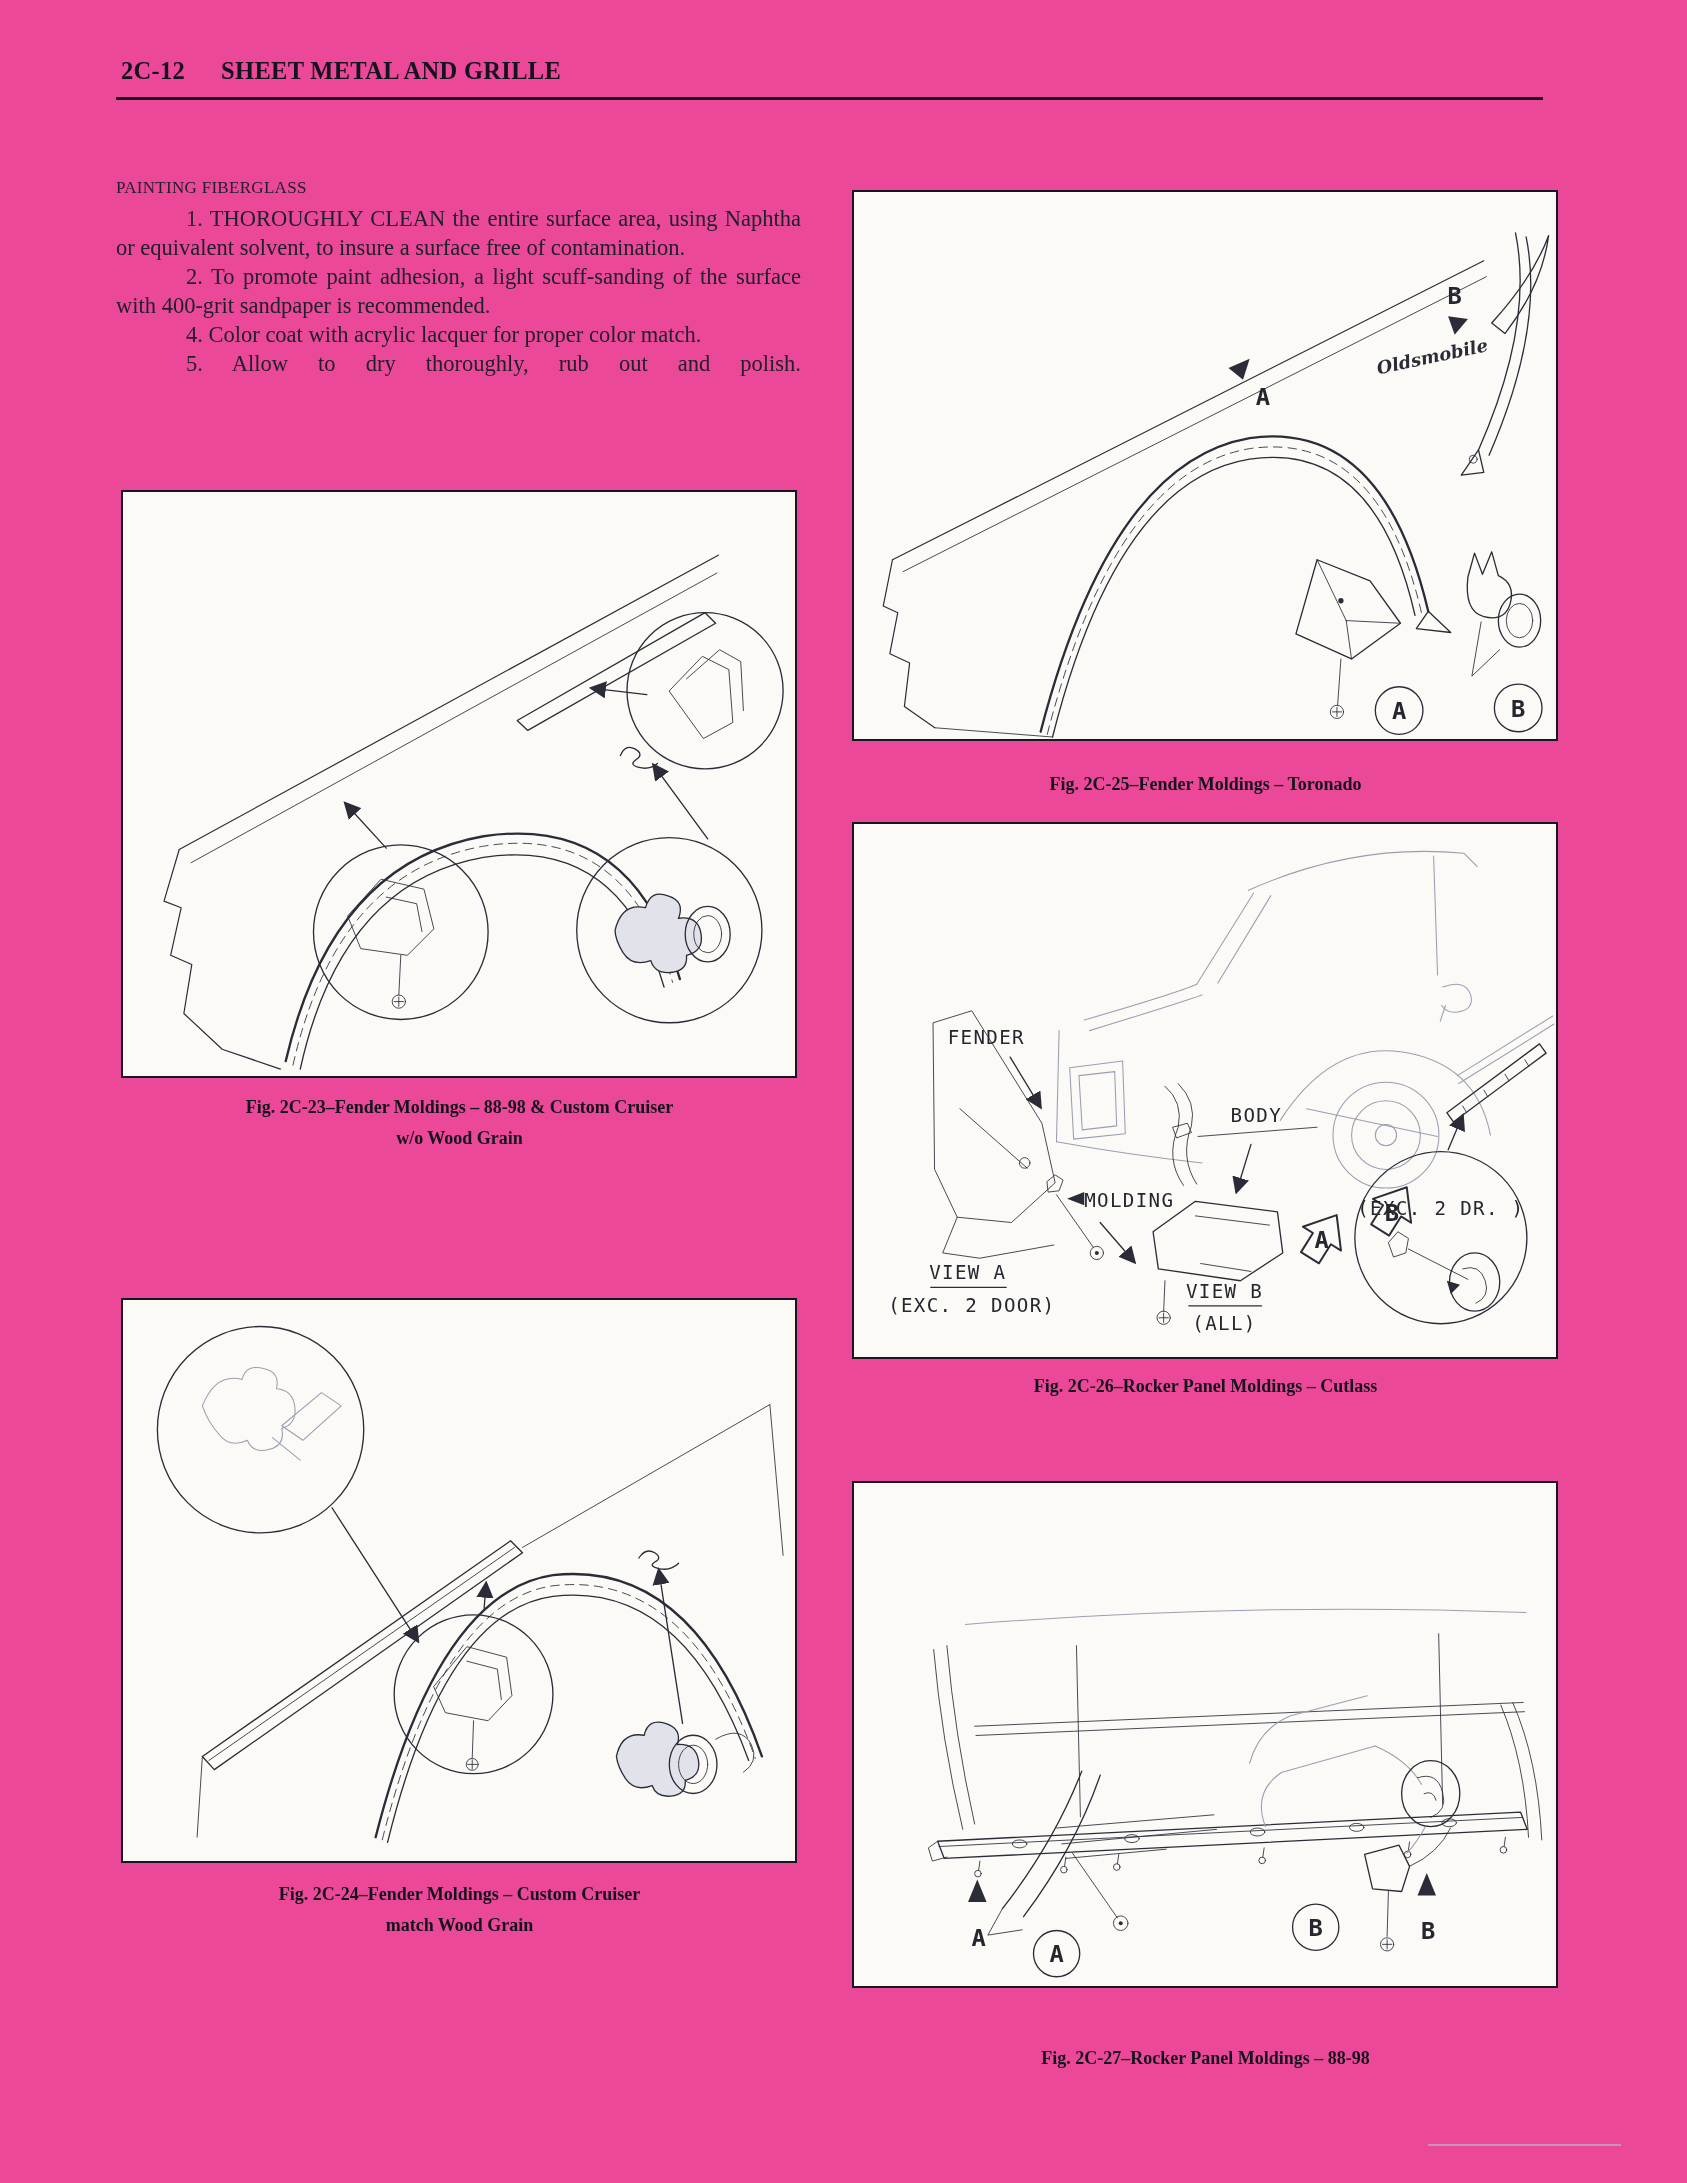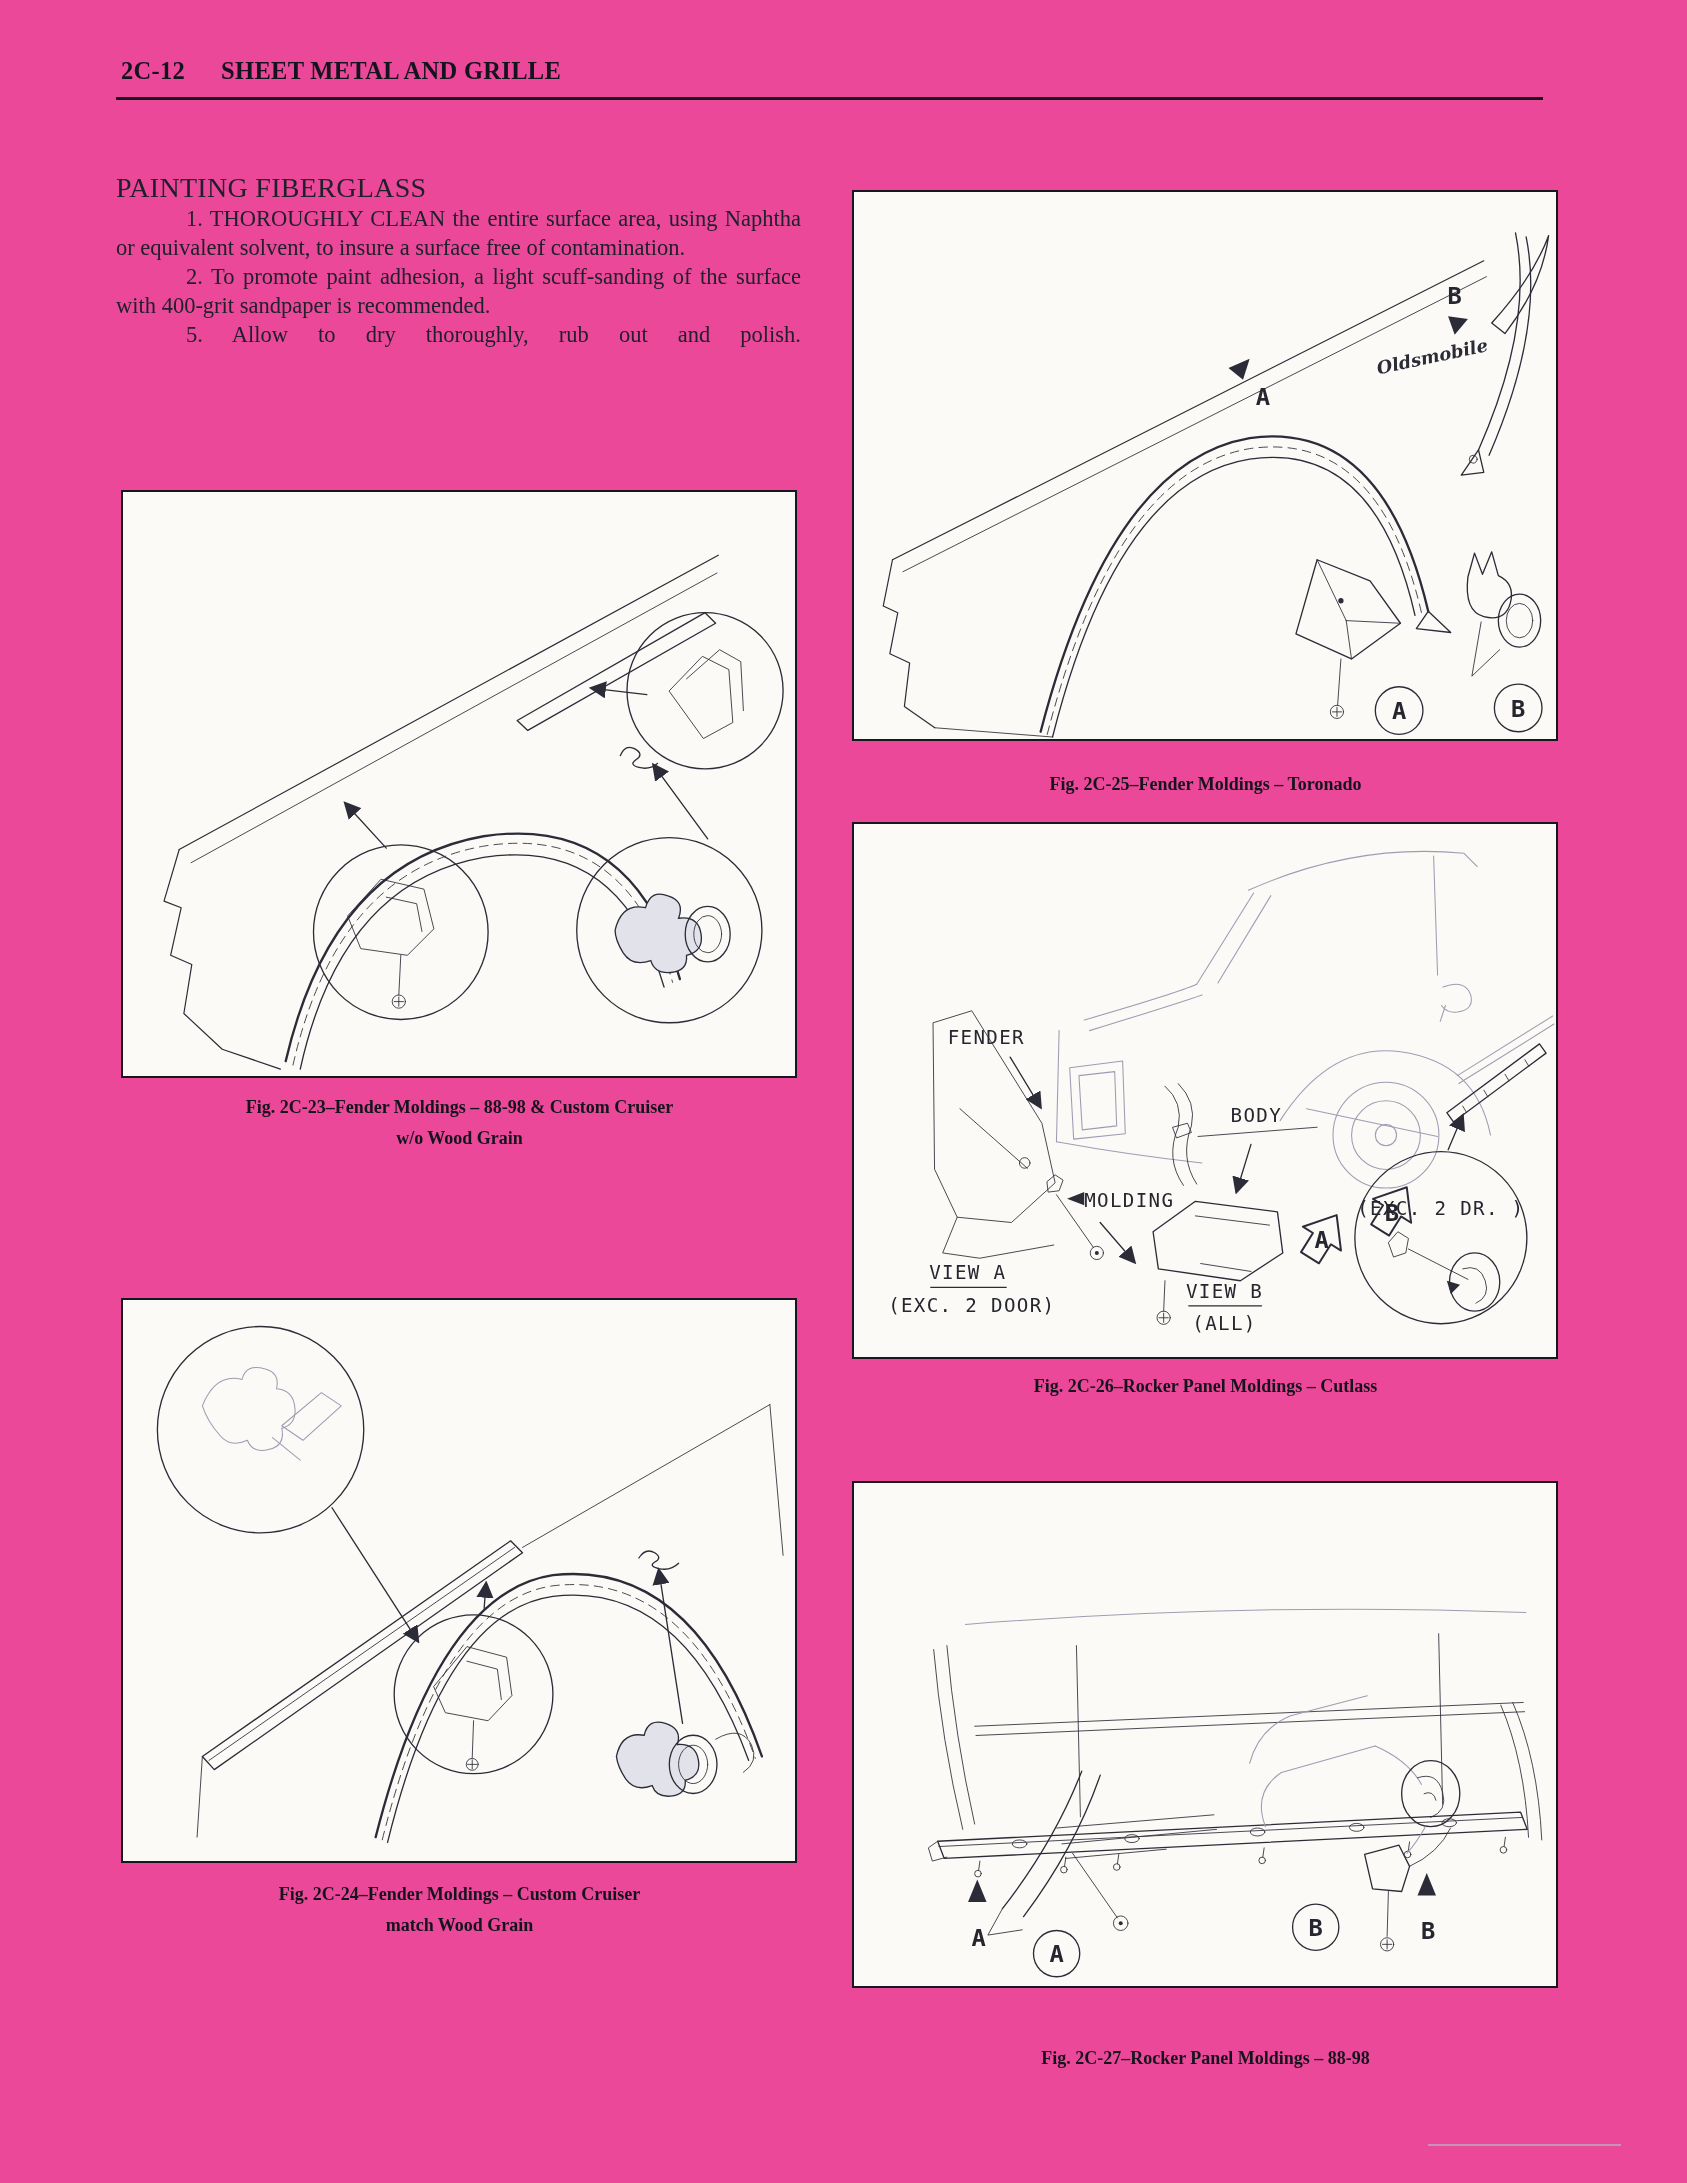--- a/index.html
+++ b/index.html
@@ -14,21 +14,21 @@
   }
   .hdr .sec { margin-right:36px; }
   .rule {
     position:absolute; left:116px; top:97px; width:1427px; height:3.3px;
     background:#17171f;
   }
   .article {
     position:absolute; left:116px; top:173px; width:685px;
     font-size:22.5px; line-height:29px; text-align:justify; color:#20202c;
   }
-  .article h2 { font-size:28px; font-weight:normal; margin:0 0 2px 0; letter-spacing:0.3px; }
+  .article h2 { font-size:17px; font-weight:normal; margin:0 0 2px 0; letter-spacing:0.3px; }
   .article p { margin:0; text-indent:70px; }
   .article p.stretch { text-align-last:justify; }
   .figbox {
     position:absolute; border:2.6px solid #17171f; background:#fbfaf7;
   }
   #fig23 { left:121px; top:490px;  width:672px; height:584px; }
   #fig24 { left:121px; top:1298px; width:672px; height:561px; }
   #fig25 { left:852px; top:190px;  width:702px; height:547px; }
   #fig26 { left:852px; top:822px; width:702px; height:533px; }
   #fig27 { left:852px; top:1481px; width:702px; height:503px; }
@@ -67,20 +67,21 @@
 
   <div class="hdr">
     <span class="sec">2C-12</span><span>SHEET METAL AND GRILLE</span>
   </div>
   <div class="rule"></div>
 
   <div class="article">
     <h2>PAINTING FIBERGLASS</h2>
     <p>1. THOROUGHLY CLEAN the entire surface area, using Naphtha or equivalent solvent, to insure a surface free of contamination.</p>
     <p>2. To promote paint adhesion, a light scuff-sanding of the surface with 400-grit sandpaper is recommended.</p>
+    <p>4. Color coat with acrylic lacquer for proper color match.</p>
     <p class="stretch">5. Allow to dry thoroughly, rub out and polish.</p>
   </div>
 
   <div class="figbox" id="fig23">
     <svg viewBox="0 0 1016 882">
       <defs>
         <marker id="m23" markerUnits="userSpaceOnUse" markerWidth="26" markerHeight="26" viewBox="0 0 10 10" refX="8.5" refY="5" orient="auto">
             <path d="M0,0L10,5L0,10z" fill="#2c2c38"></path>
           </marker>
       </defs>

